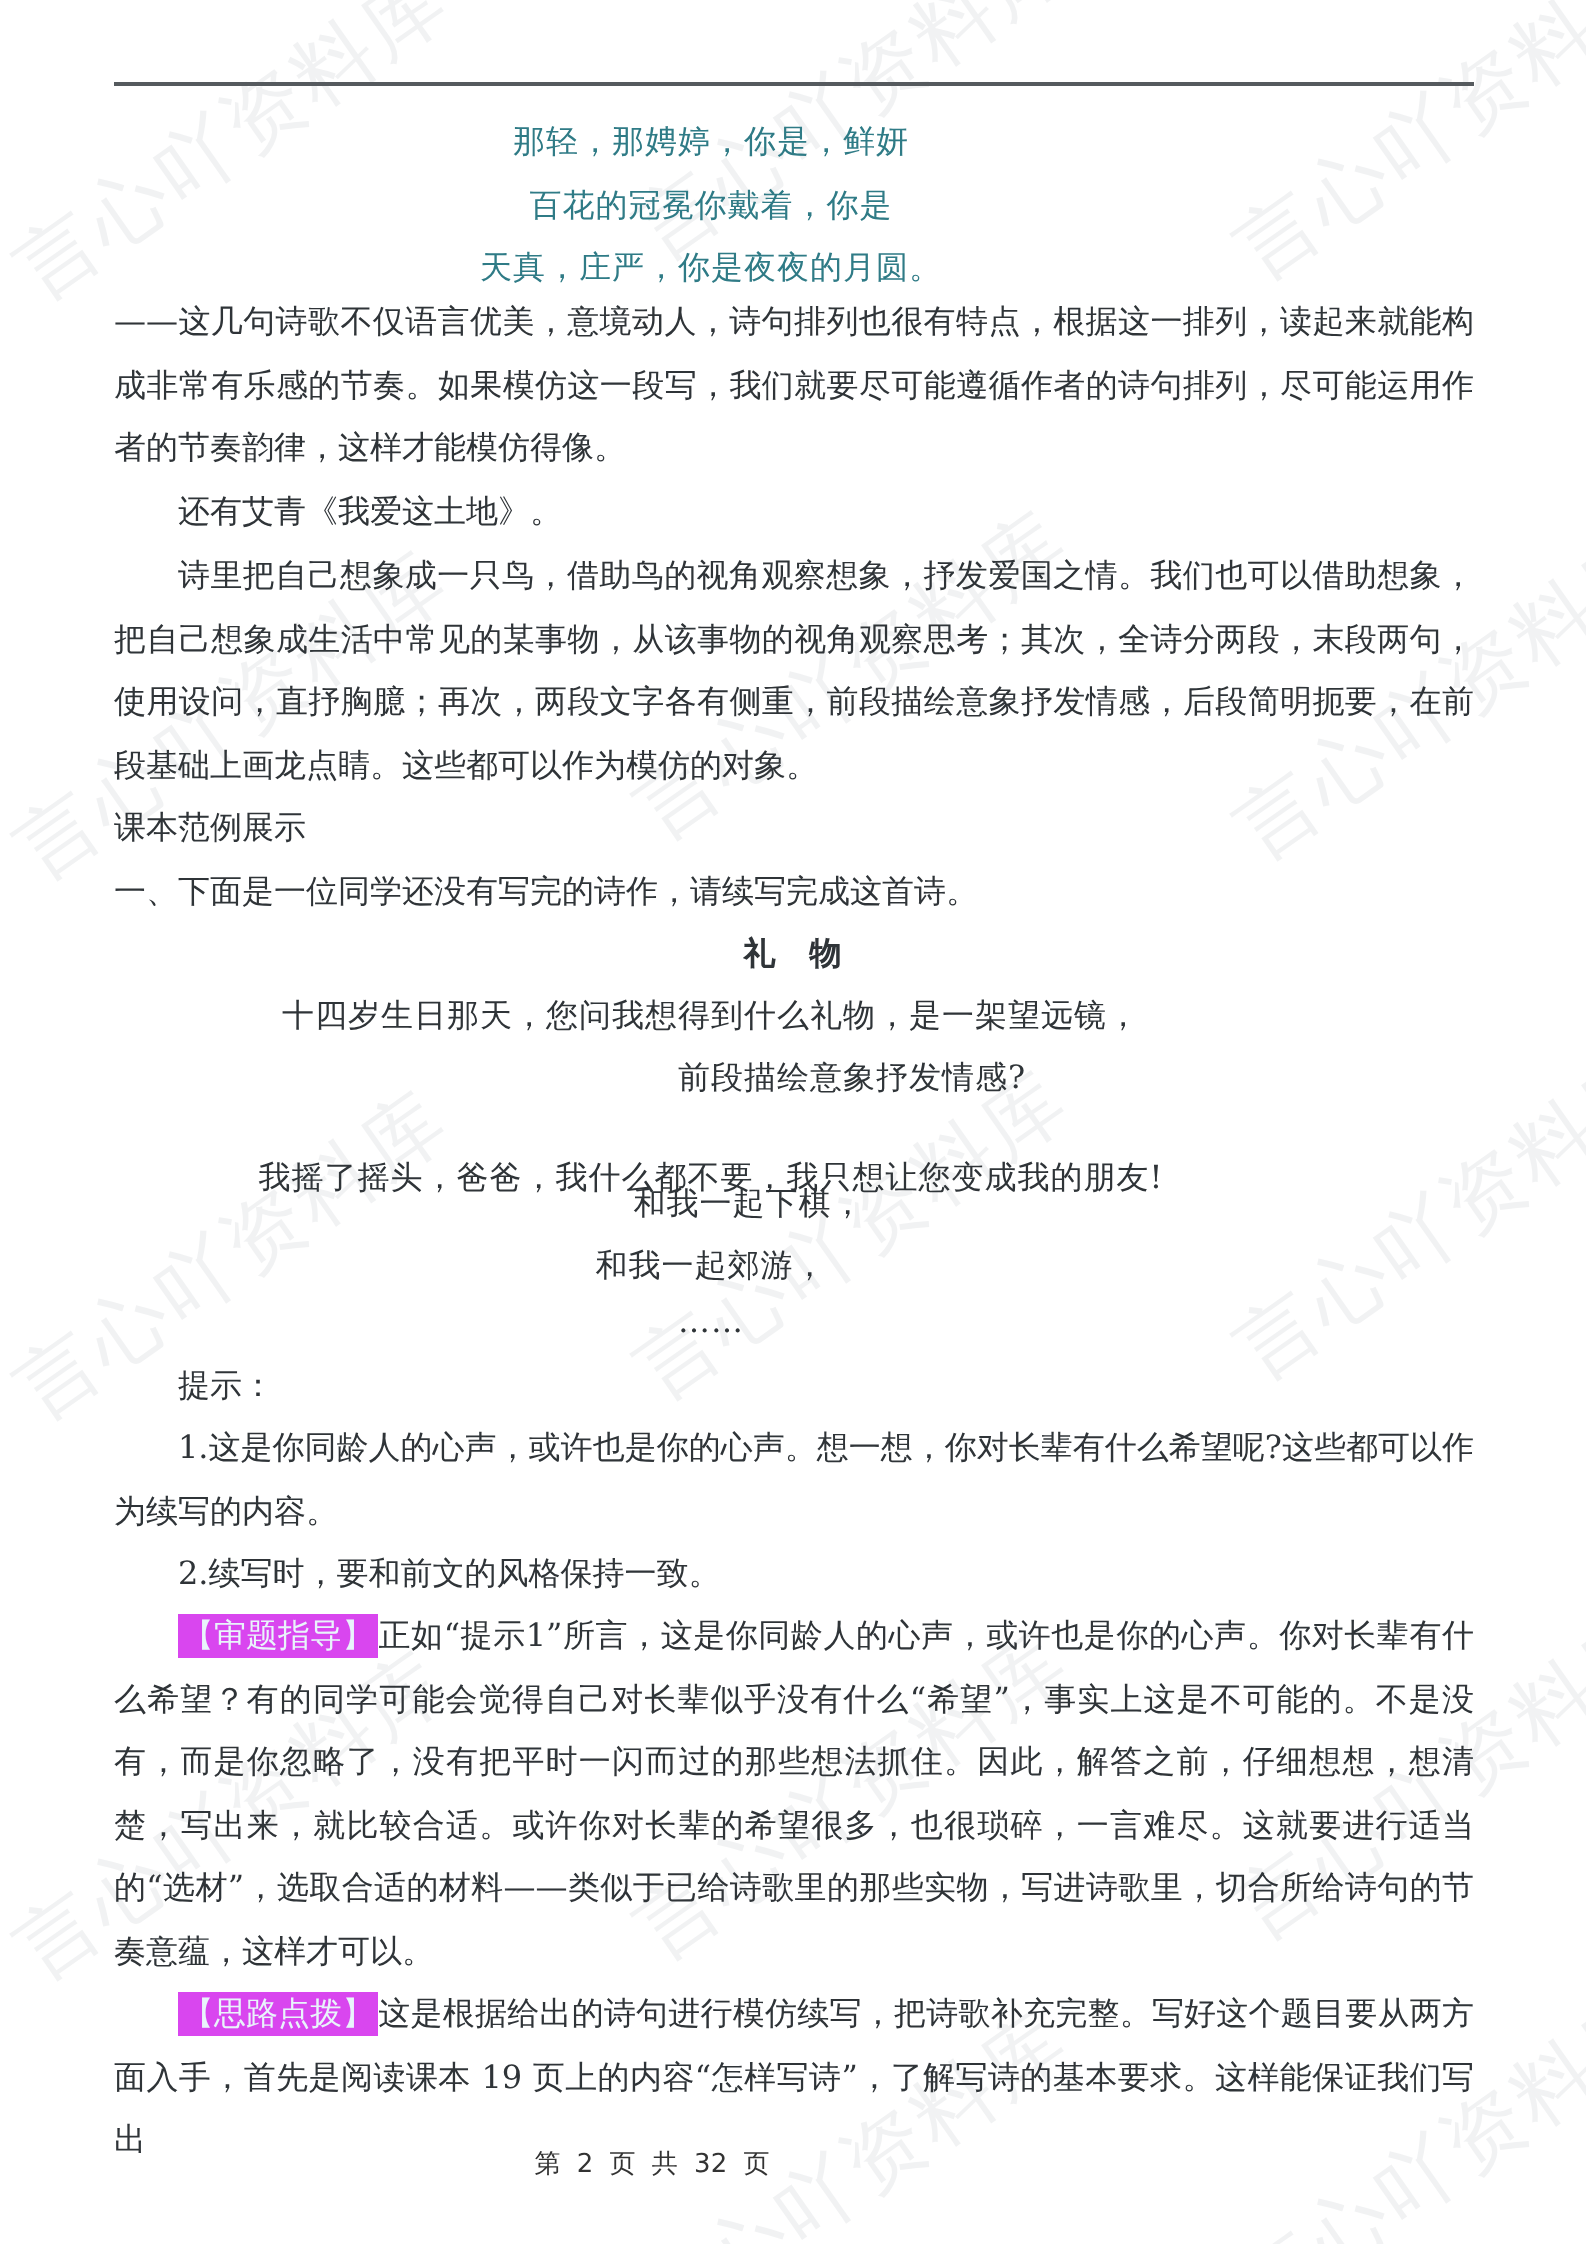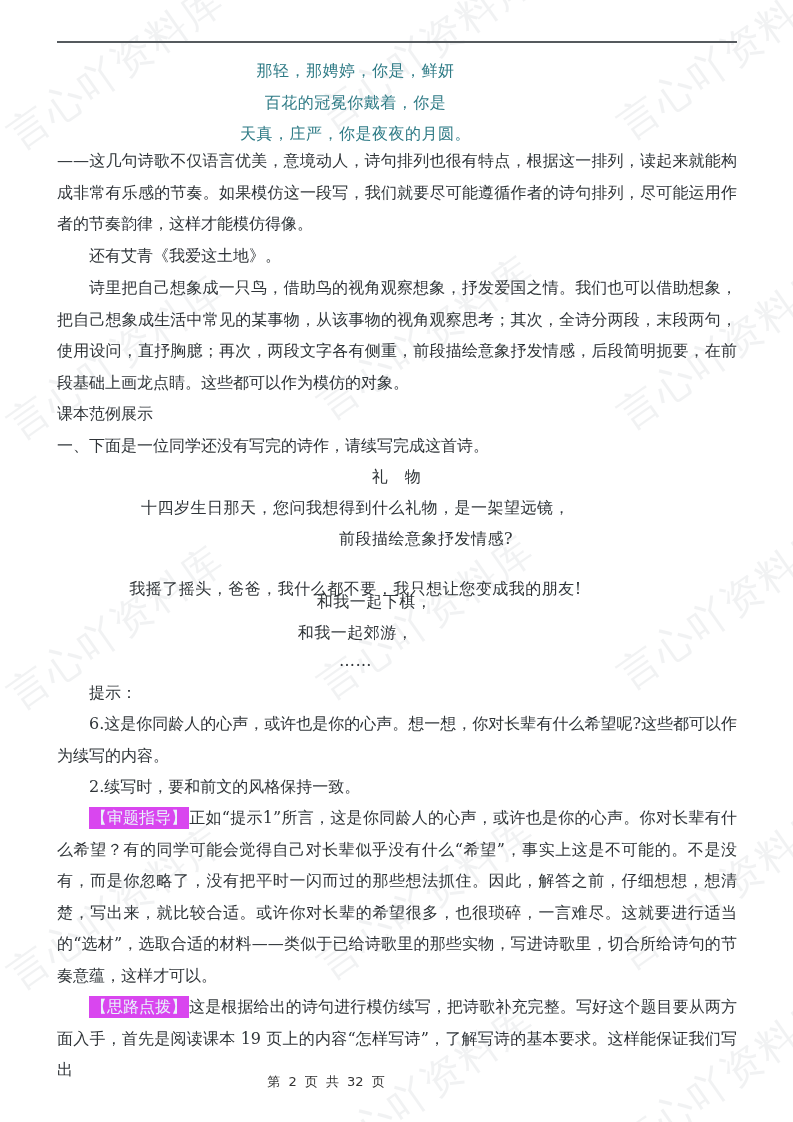--- a/index.html
+++ b/index.html
@@ -50,30 +50,30 @@
   <div class="line center teal" style="top:93px;">百花的冠冕你戴着，你是</div>
   <div class="line center teal" style="top:124px;">天真，庄严，你是夜夜的月圆。</div>
 
   <div class="para" style="top:145px;">——这几句诗歌不仅语言优美，意境动人，诗句排列也很有特点，根据这一排列，读起来就能构成非常有乐感的节奏。如果模仿这一段写，我们就要尽可能遵循作者的诗句排列，尽可能运用作者的节奏韵律，这样才能模仿得像。</div>
   <div class="para indent" style="top:240px;">还有艾青《我爱这土地》。</div>
   <div class="para indent" style="top:272px;">诗里把自己想象成一只鸟，借助鸟的视角观察想象，抒发爱国之情。我们也可以借助想象，把自己想象成生活中常见的某事物，从该事物的视角观察思考；其次，全诗分两段，末段两句，使用设问，直抒胸臆；再次，两段文字各有侧重，前段描绘意象抒发情感，后段简明扼要，在前段基础上画龙点睛。这些都可以作为模仿的对象。</div>
 
   <div class="para" style="top:398px;">课本范例展示</div>
   <div class="para" style="top:430px;">一、下面是一位同学还没有写完的诗作，请续写完成这首诗。</div>
 
-  <div class="line center" style="top:467px;left:0;width:793px;font-weight:normal;">礼　物</div>
+  <div class="line center" style="top:467px;left:0;width:793px;font-weight:bold;">礼　物</div>
   <div class="line center" style="top:498px;">十四岁生日那天，您问我想得到什么礼物，是一架望远镜，</div>
   <div class="line" style="top:529px;left:339px;">前段描绘意象抒发情感?</div>
   <div class="line center" style="top:536px;margin-top:43px;">我摇了摇头，爸爸，我什么都不要，我只想让您变成我的朋友!</div>
   <div class="line center" style="top:592px;margin-left:19px;">和我一起下棋，</div>
   <div class="line center" style="top:623px;">和我一起郊游，</div>
   <div class="line center" style="top:651px;">……</div>
 
   <div class="para indent" style="top:677px;">提示：</div>
-  <div class="para indent" style="top:708px;">6.这是你同龄人的心声，或许也是你的心声。想一想，你对长辈有什么希望呢?这些都可以作为续写的内容。</div>
+  <div class="para indent" style="top:708px;">1.这是你同龄人的心声，或许也是你的心声。想一想，你对长辈有什么希望呢?这些都可以作为续写的内容。</div>
   <div class="para indent" style="top:771px;">2.续写时，要和前文的风格保持一致。</div>
 
   <div class="para indent" style="top:802px;">
     <span class="tag">【审题指导】</span><span>正如“提示1”所言，这是你同龄人的心声，或许也是你的心声。你对长辈有什么希望？有的同学可能会觉得自己对长辈似乎没有什么“希望”，事实上这是不可能的。不是没有，而是你忽略了，没有把平时一闪而过的那些想法抓住。因此，解答之前，仔细想想，想清楚，写出来，就比较合适。或许你对长辈的希望很多，也很琐碎，一言难尽。这就要进行适当的“选材”，选取合适的材料——类似于已给诗歌里的那些实物，写进诗歌里，切合所给诗句的节奏意蕴，这样才可以。</span>
   </div>
 
   <div class="para indent" style="top:991px;">
     <span class="tag">【思路点拨】</span><span>这是根据给出的诗句进行模仿续写，把诗歌补充完整。写好这个题目要从两方面入手，首先是阅读课本 19 页上的内容“怎样写诗”，了解写诗的基本要求。这样能保证我们写出</span>
   </div>
 

